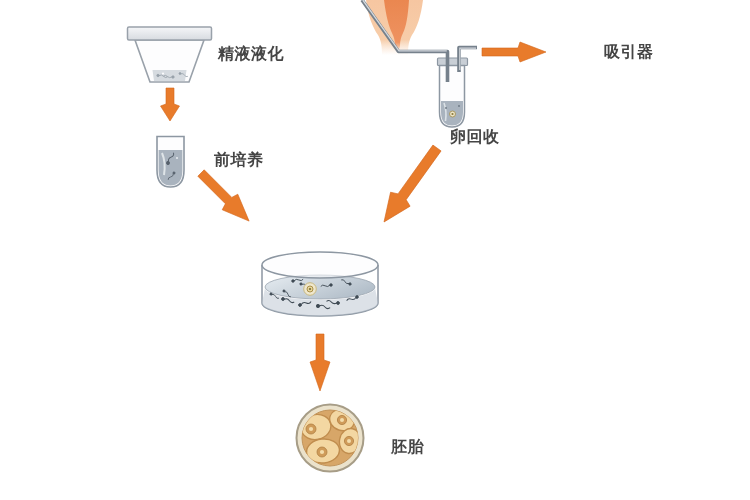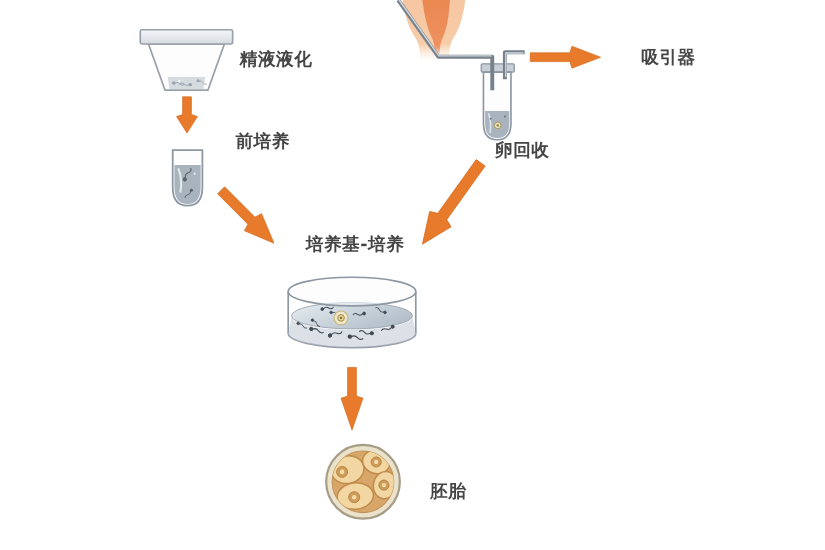--- a/index.html
+++ b/index.html
@@ -141,18 +141,17 @@
           <circle cx="322" cy="452" r="2.1" fill="#f3dcab"></circle>
       <circle cx="349" cy="441" r="4.6" fill="#cf9b59" stroke="#b07f42" stroke-width="0.8"></circle>
           <circle cx="349" cy="441" r="2" fill="#f3dcab"></circle>
     </g>
   </g>
 
   <rect x="317" y="490" width="9" height="12" rx="3.5" fill="#e87b2b"></rect>
 </svg>
 
   <div class="label" style="left:218px;top:45px;">精液液化</div>
-  <div class="label" style="left:214px;top:120px;">前培养</div>
-  <div class="label" style="left:567px;top:43px;padding-left:16px;">吸引器</div>
+  <div class="label" style="left:214px;top:151px;">前培养</div>
+  <div class="label" style="left:588px;top:43px;padding-left:16px;">吸引器</div>
   <div class="label" style="left:450px;top:128px;">卵回收</div>
-  <div class="label" style="left:278px;top:213px;">培养基-培养</div>
   <div class="label" style="left:391px;top:438px;">胚胎</div>
 </div>
 
 </body></html>

